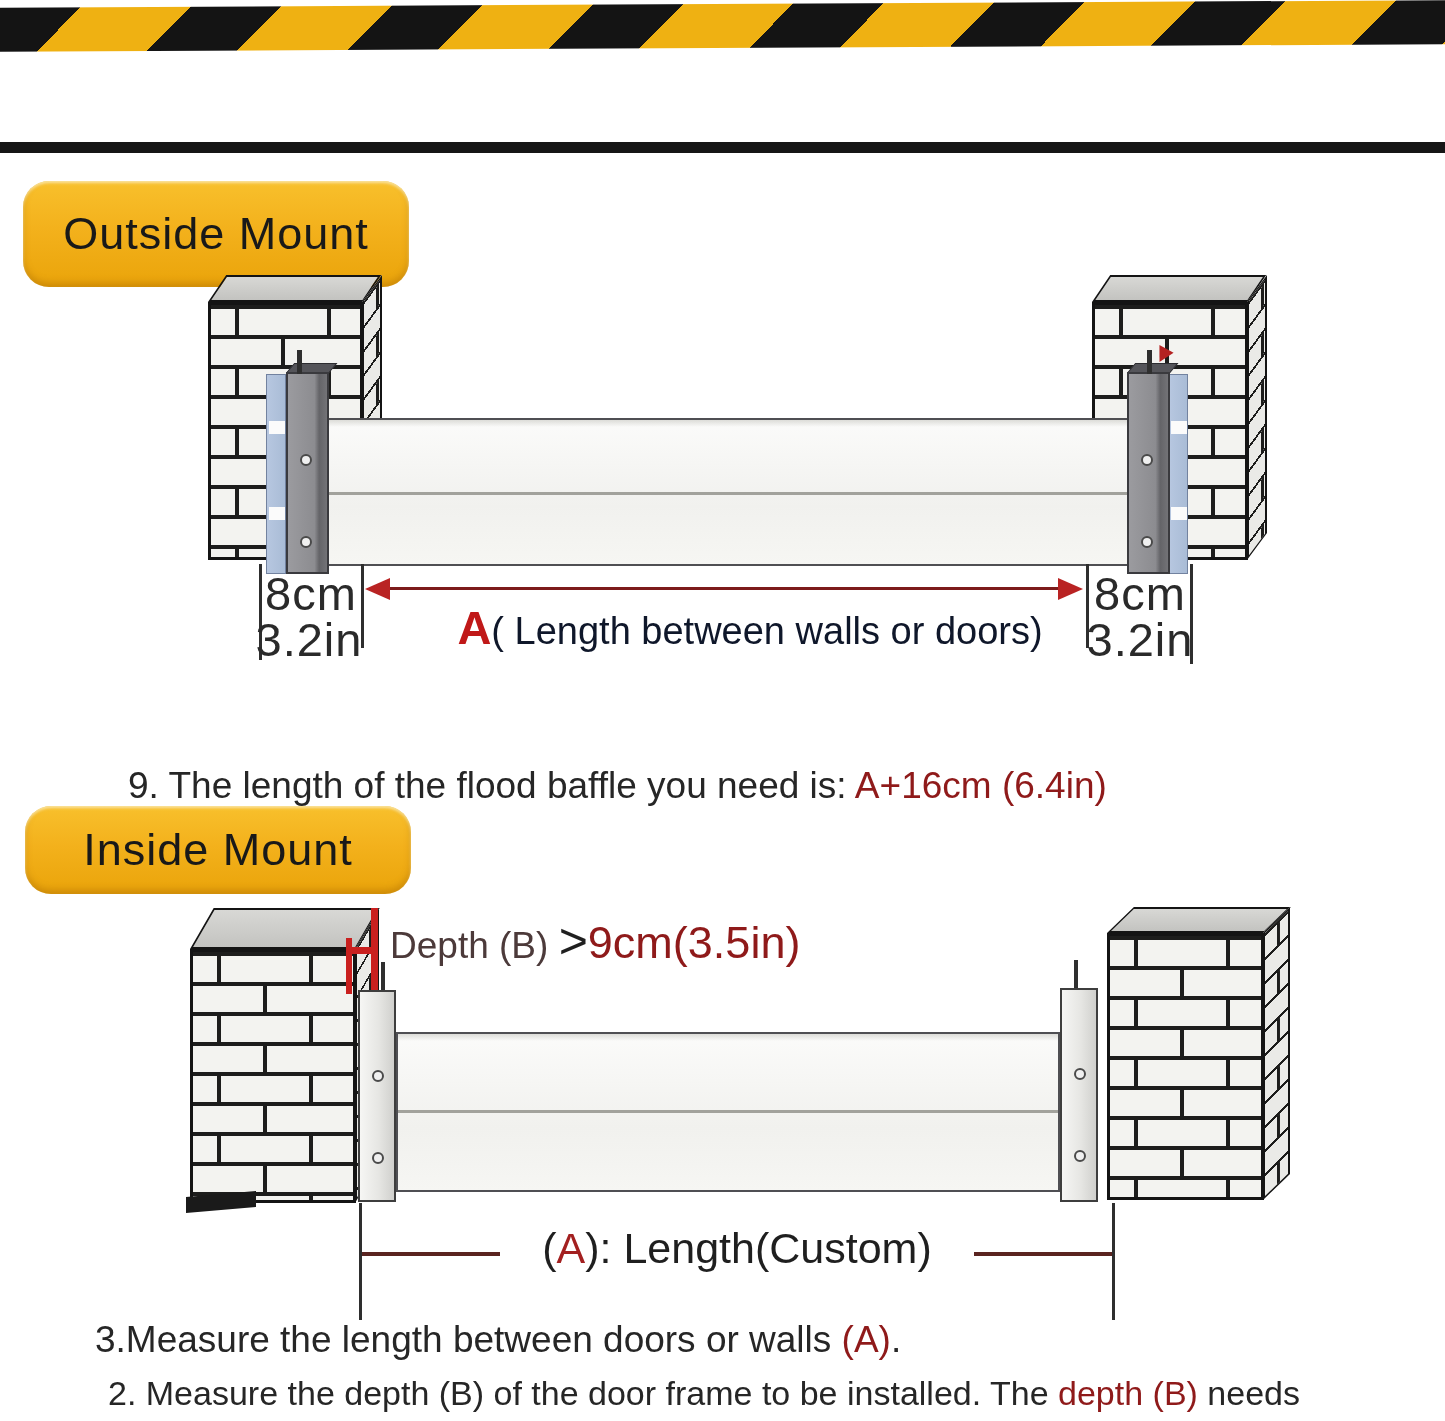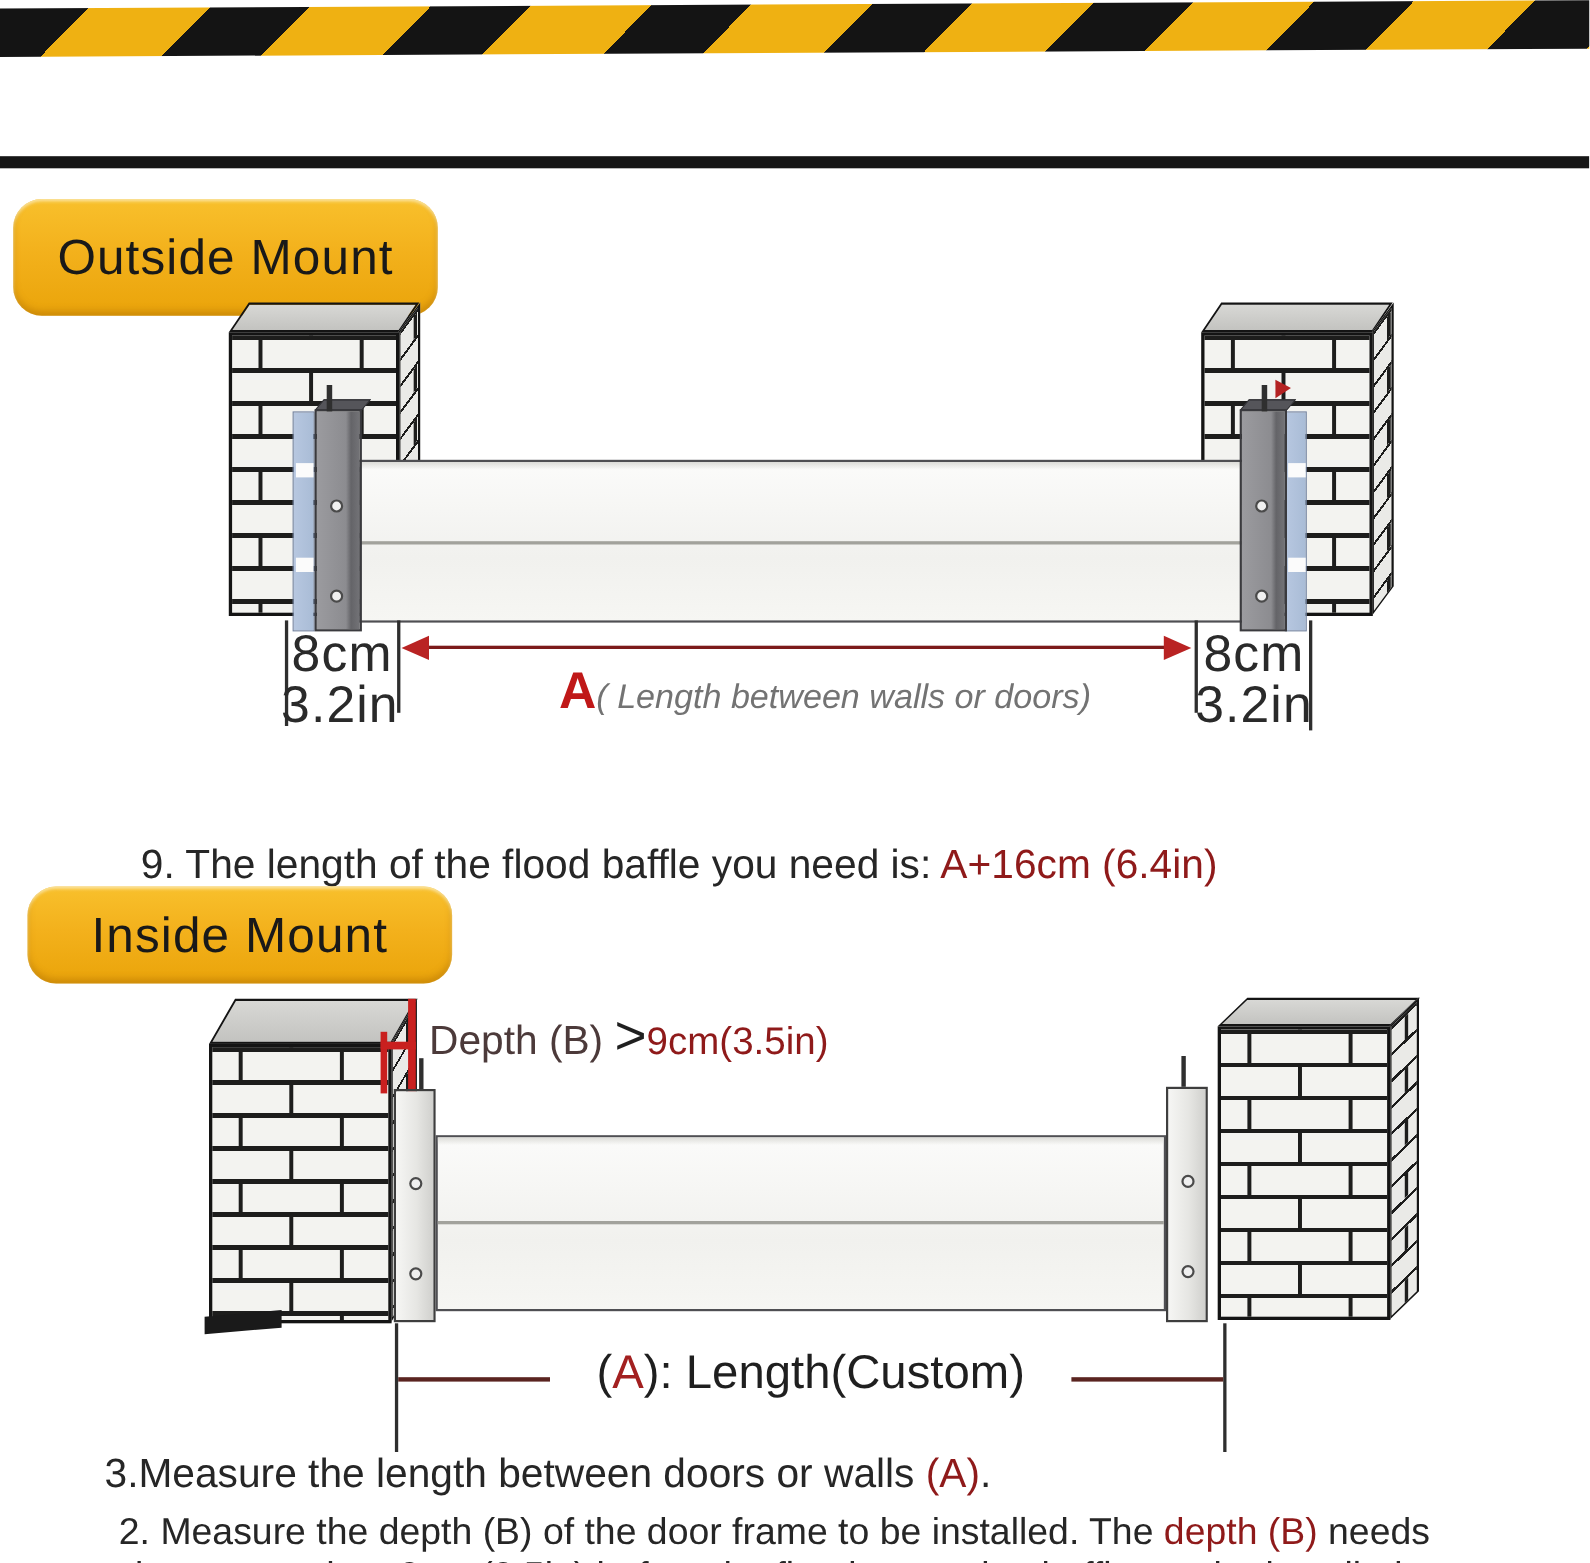--- a/index.html
+++ b/index.html
@@ -70,41 +70,41 @@
   .ah{position:absolute;width:0;height:0;border-top:11px solid transparent;border-bottom:11px solid transparent;}
   .ah-left{border-right:25px solid #b92323;}
   .ah-right{border-left:25px solid #b92323;}
   .mini-red-arrow{position:absolute;width:0;height:0;border-left:8px solid transparent;
     border-right:8px solid transparent;border-top:15px solid #b42222;transform:rotate(28deg);}
   .seg{position:absolute;height:4px;background:#5a2420;}
 
   
   .arrow-label{position:absolute;text-align:center;white-space:nowrap;}
   .big-a{font-size:47px;font-weight:bold;color:var(--bright-red,#c01818);white-space:pre;}
-  .label-rest{font-size:31px;color:#737373;white-space:pre;font-style:italic;}
+  .label-rest{font-size:38px;color:#0f172a;white-space:pre;}
   .depth-label{position:absolute;display:flex;align-items:baseline;white-space:nowrap;}
   .d-pre{font-size:37px;color:#4c3a3a;white-space:pre;}
   .d-gt{font-size:50px;color:#1f1f1f;white-space:pre;}
-  .d-val{font-size:35px;color:var(--accent-red,#8f1a1a);white-space:pre;}
+  .d-val{font-size:45px;color:var(--accent-red,#8f1a1a);white-space:pre;}
   .len-label{position:absolute;text-align:center;font-size:43px;color:#1f1f1f;white-space:nowrap;}
   .len-label .acc{color:#a32020;}
   .step{position:absolute;font-size:37px;color:#262626;white-space:nowrap;}
   .step-sm{font-size:34px;}
   .step span{white-space:pre;}
   .accent{color:var(--accent-red,#8f1a1a);}
 </style>
 </head>
 <body>
 
 <div id="stage">
 
   <div class="stripes"></div>
   <div class="black-bar"></div>
 
-  <div class="badge" style="left:12px;top:181px;width:386px;height:106px">
+  <div class="badge" style="left:23px;top:181px;width:386px;height:106px">
     <span>Outside Mount</span>
   </div>
 
   <div>
 
     <div class="abs topface" style="left:208px;top:275px;width:155px;height:27px;transform:skewX(-34deg)"></div>
     <div class="abs sideface brick-sm" style="left:362px;top:302px;width:20px;height:258px;transform:skewY(-53.5deg)"></div>
     <div class="abs front brick" style="left:208px;top:302px;width:155px;height:258px"></div>
 
     <div class="abs topface" style="left:1092px;top:275px;width:156px;height:27px;transform:skewX(-34deg)"></div>

